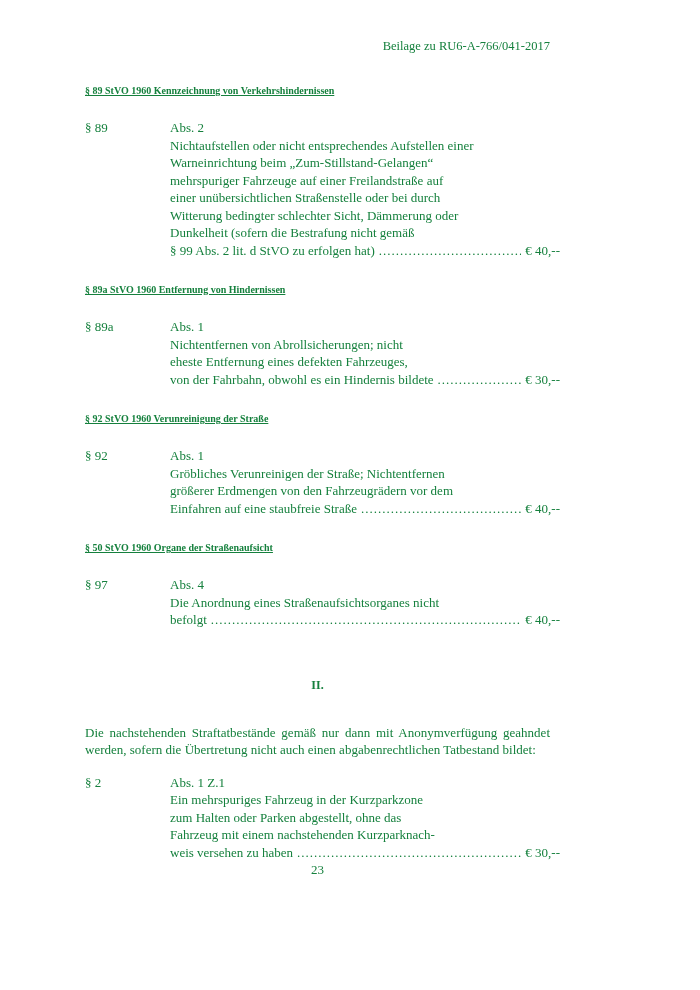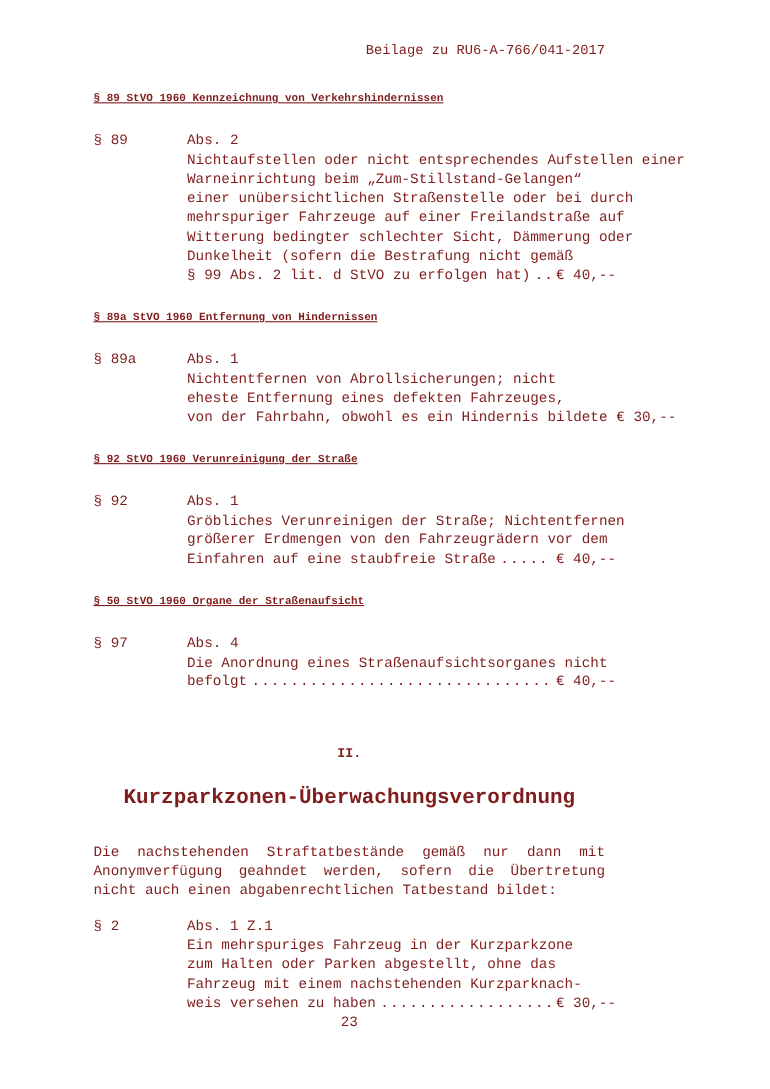--- a/index.html
+++ b/index.html
@@ -8,24 +8,24 @@
     padding: 0;
     background: #ffffff;
   }
   .page {
     position: relative;
     width: 632px;
     height: 990px;
     box-sizing: border-box;
     padding: 38px 82px 0 85px;
     background: #ffffff;
-    font-family: Liberation Mono, monospace;
+    font-family: Liberation Serif, serif;
     font-size: 13px;
     line-height: 17.5px;
-    color: #7f1d1d;
+    color: #15803d;
     overflow: hidden;
   }
   .header-right {
     text-align: right;
     font-size: 12.5px;
     line-height: 16px;
   }
   .section-heading {
     margin-top: 22px;
     font-size: 10px;
@@ -105,22 +105,22 @@
 
   <div class="header-right">Beilage zu RU6-A-766/041-2017</div>
 
   <div class="section-heading first">§ 89 StVO 1960 Kennzeichnung von Verkehrshindernissen</div>
   <div class="item">
     <div class="ref">§ 89</div>
     <div class="content">
       <div class="line">Abs. 2</div>
       <div class="line">Nichtaufstellen oder nicht entsprechendes Aufstellen einer</div>
       <div class="line">Warneinrichtung beim „Zum-Stillstand-Gelangen“</div>
+      <div class="line">mehrspuriger Fahrzeuge auf einer Freilandstraße auf</div>
       <div class="line">einer unübersichtlichen Straßenstelle oder bei durch</div>
-      <div class="line">mehrspuriger Fahrzeuge auf einer Freilandstraße auf</div>
       <div class="line">Witterung bedingter schlechter Sicht, Dämmerung oder</div>
       <div class="line">Dunkelheit (sofern die Bestrafung nicht gemäß</div>
       <div class="line leader">
         <span class="tail">§ 99 Abs. 2 lit. d StVO zu erfolgen hat)</span>
         <span class="dotfill">........................................................................................................................................................................................</span>
         <span class="amount">€ 40,--</span>
       </div>
     </div>
   </div>
 
@@ -162,21 +162,20 @@
       <div class="line">Die Anordnung eines Straßenaufsichtsorganes nicht</div>
       <div class="line leader">
         <span class="tail">befolgt</span>
         <span class="dotfill">........................................................................................................................................................................................</span>
         <span class="amount">€ 40,--</span>
       </div>
     </div>
   </div>
 
   <div class="part-numeral">II.</div>
-  <div class="part-title">Kurzparkzonen-Überwachungsverordnung</div>
 
   <div class="intro">Die nachstehenden Straftatbestände gemäß nur dann mit Anonymverfügung geahndet werden, sofern die Übertretung nicht auch einen abgabenrechtlichen Tatbestand bildet:</div>
 
   <div class="item kpz-item">
     <div class="ref">§ 2</div>
     <div class="content">
       <div class="line">Abs. 1 Z.1</div>
       <div class="line">Ein mehrspuriges Fahrzeug in der Kurzparkzone</div>
       <div class="line">zum Halten oder Parken abgestellt, ohne das</div>
       <div class="line">Fahrzeug mit einem nachstehenden Kurzparknach-</div>

